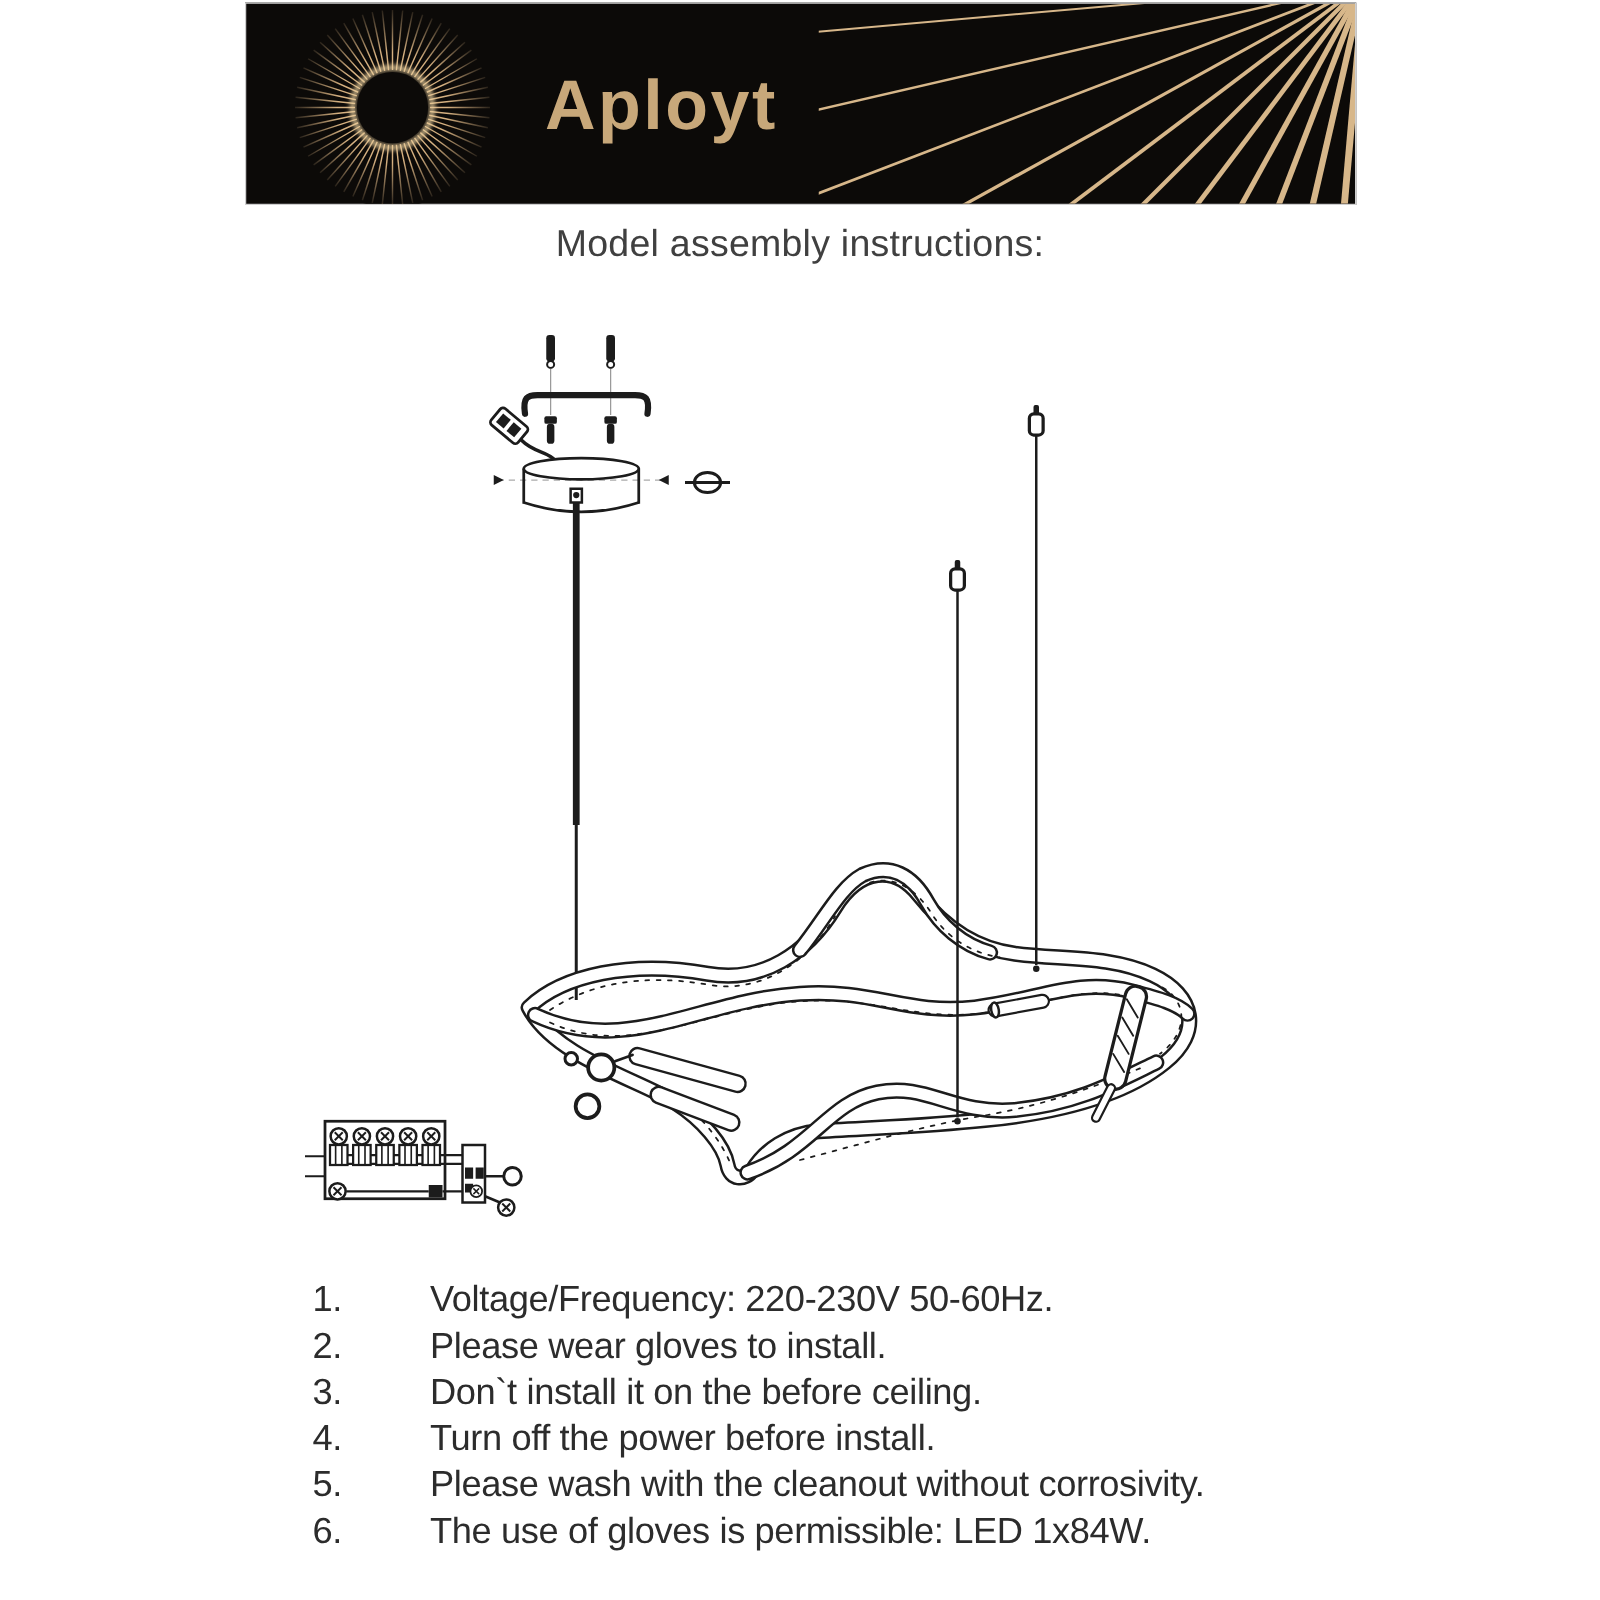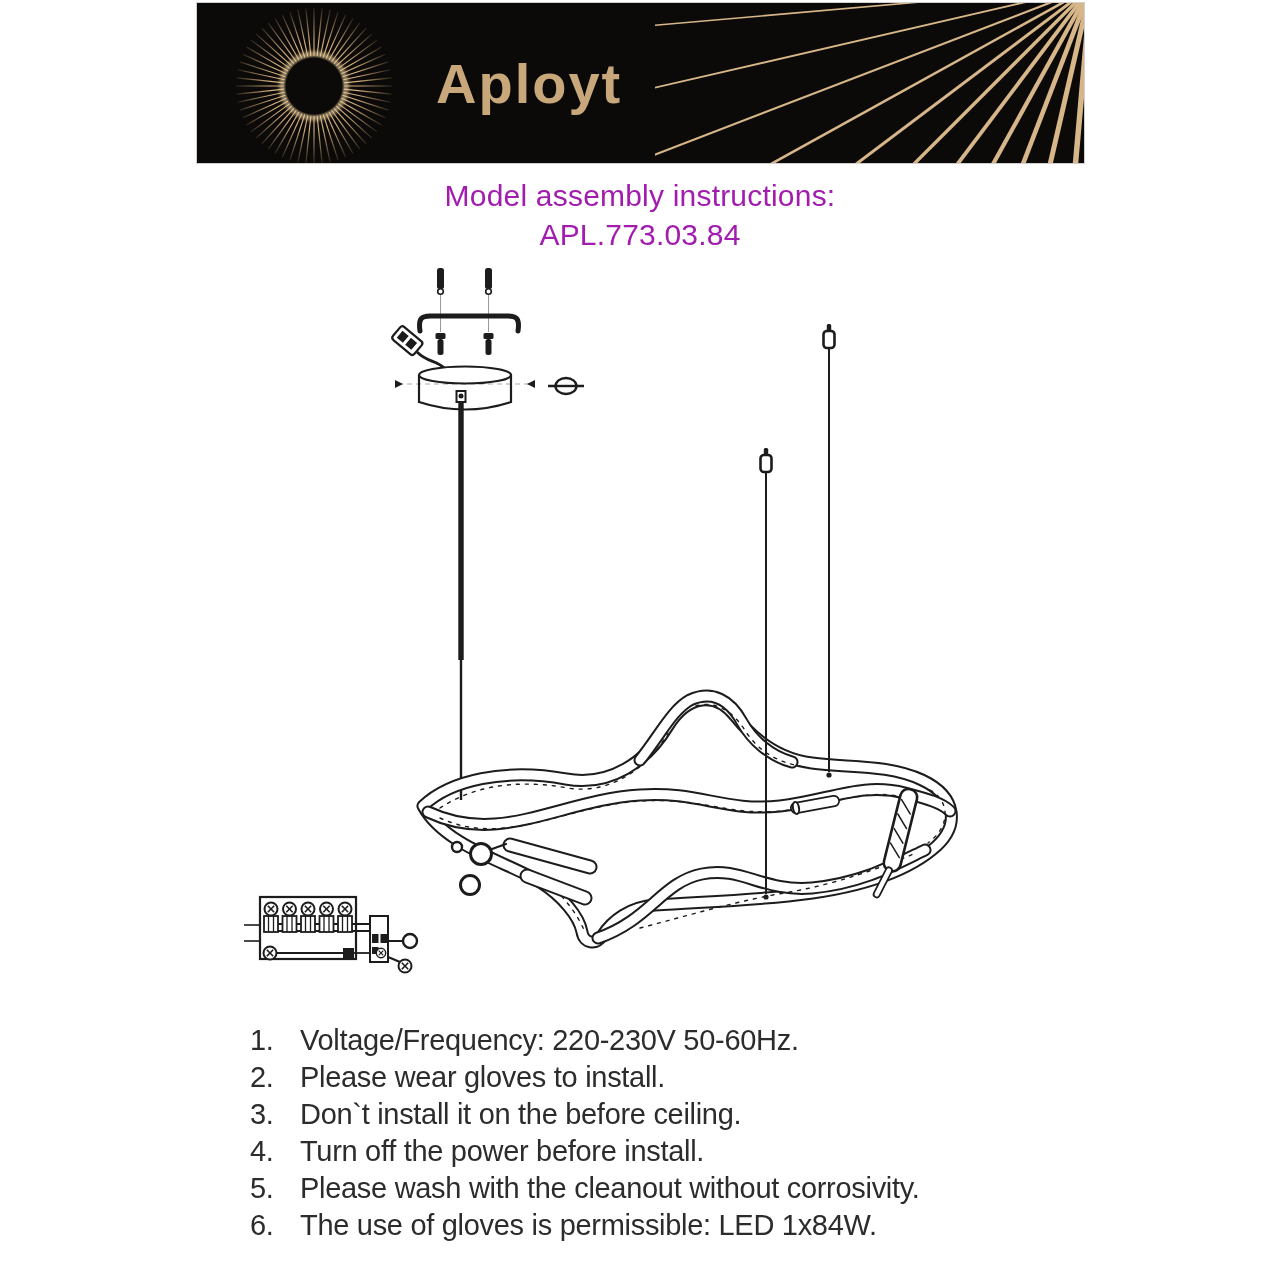--- a/index.html
+++ b/index.html
@@ -14,32 +14,32 @@
   }
   .sunburst{position:absolute;left:26px;top:-2px;}
   .brand{
     position:absolute;left:228px;top:50px;height:62px;line-height:62px;
     font-size:56px;font-weight:700;letter-spacing:2px;color:#c8a87a;margin-left:11px;
   }
   .corner-rays{position:absolute;right:-1px;top:0;}
   
   .title-block{
     position:absolute;left:140px;top:176px;width:1000px;text-align:center;
-    color:#a21caf;font-size:30px;line-height:39px;font-weight:500;letter-spacing:.2px;
+    color:#404040;font-size:30px;line-height:39px;font-weight:500;letter-spacing:.2px;
   }
   
   .diagram{position:absolute;left:230px;top:256px;}
   
   .instructions{
     position:absolute;left:250px;top:1022px;width:810px;
     color:#2c2c2c;font-size:29px;letter-spacing:-0.3px;
   }
   .instr-row{display:flex;line-height:37px;}
   .instr-num{width:50px;flex:0 0 50px;}
-  .instr-text{flex:1;}
+  .instr-text{flex:1;margin-left:44px;}
 </style>
 </head>
 <body>
 
 <div class="page">
 
   <div class="banner">
 
     <svg class="sunburst" width="182" height="170" viewBox="-91 -85 182 170">
       <defs>
@@ -94,21 +94,20 @@
         <line x1="0" y1="0" x2="-523" y2="201" stroke-width="2.2"></line>
         <line x1="0" y1="0" x2="-546" y2="126" stroke-width="1.9"></line>
         <line x1="0" y1="0" x2="-558" y2="49" stroke-width="1.6"></line>
         <line x1="0" y1="0" x2="-559" y2="-29" stroke-width="1.4"></line>
       </g>
     </svg>
   </div>
 
   <div class="title-block">
     <div>Model assembly instructions:</div>
-    <div>APL.773.03.84</div>
   </div>
 
   <svg class="diagram" width="800" height="744" viewBox="230 256 800 744">
     <defs>
       <g id="sx">
         <circle r="6.5" fill="#fff" stroke="#1c1c1c" stroke-width="2"></circle>
         <line x1="-3.2" y1="-3.2" x2="3.2" y2="3.2" stroke="#1c1c1c" stroke-width="1.6"></line>
         <line x1="-3.2" y1="3.2" x2="3.2" y2="-3.2" stroke="#1c1c1c" stroke-width="1.6"></line>
       </g>
     </defs>

